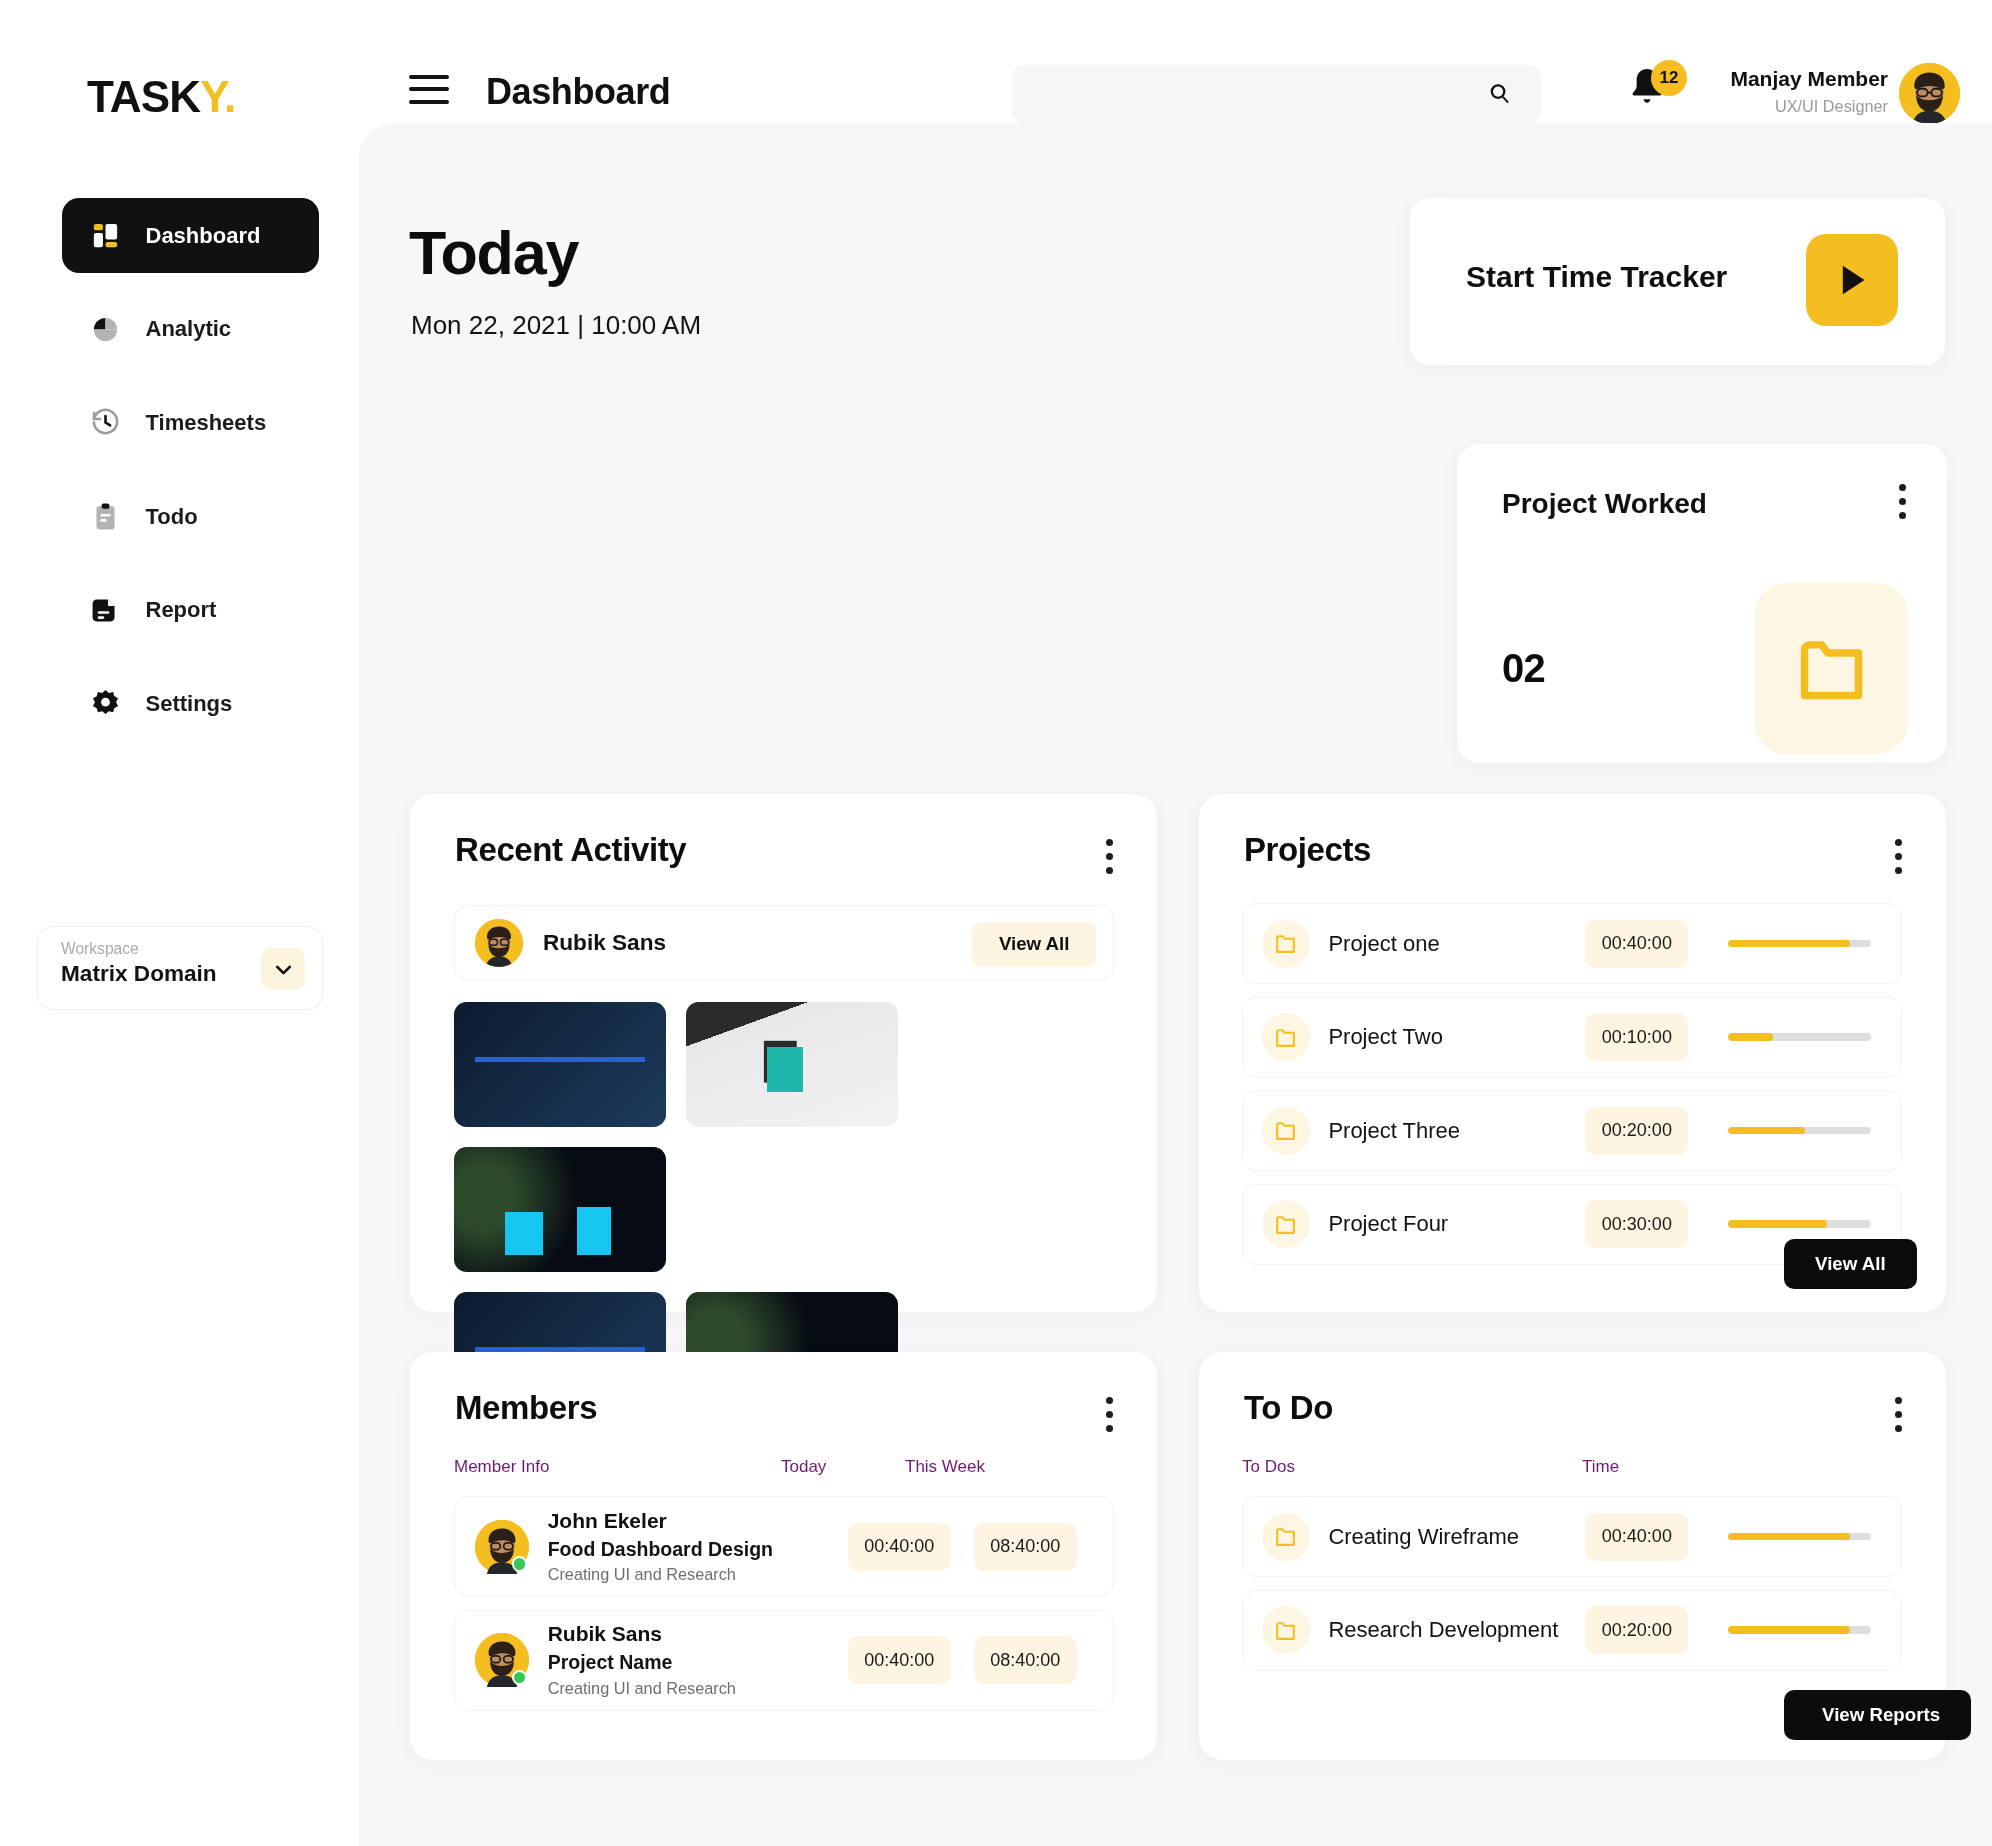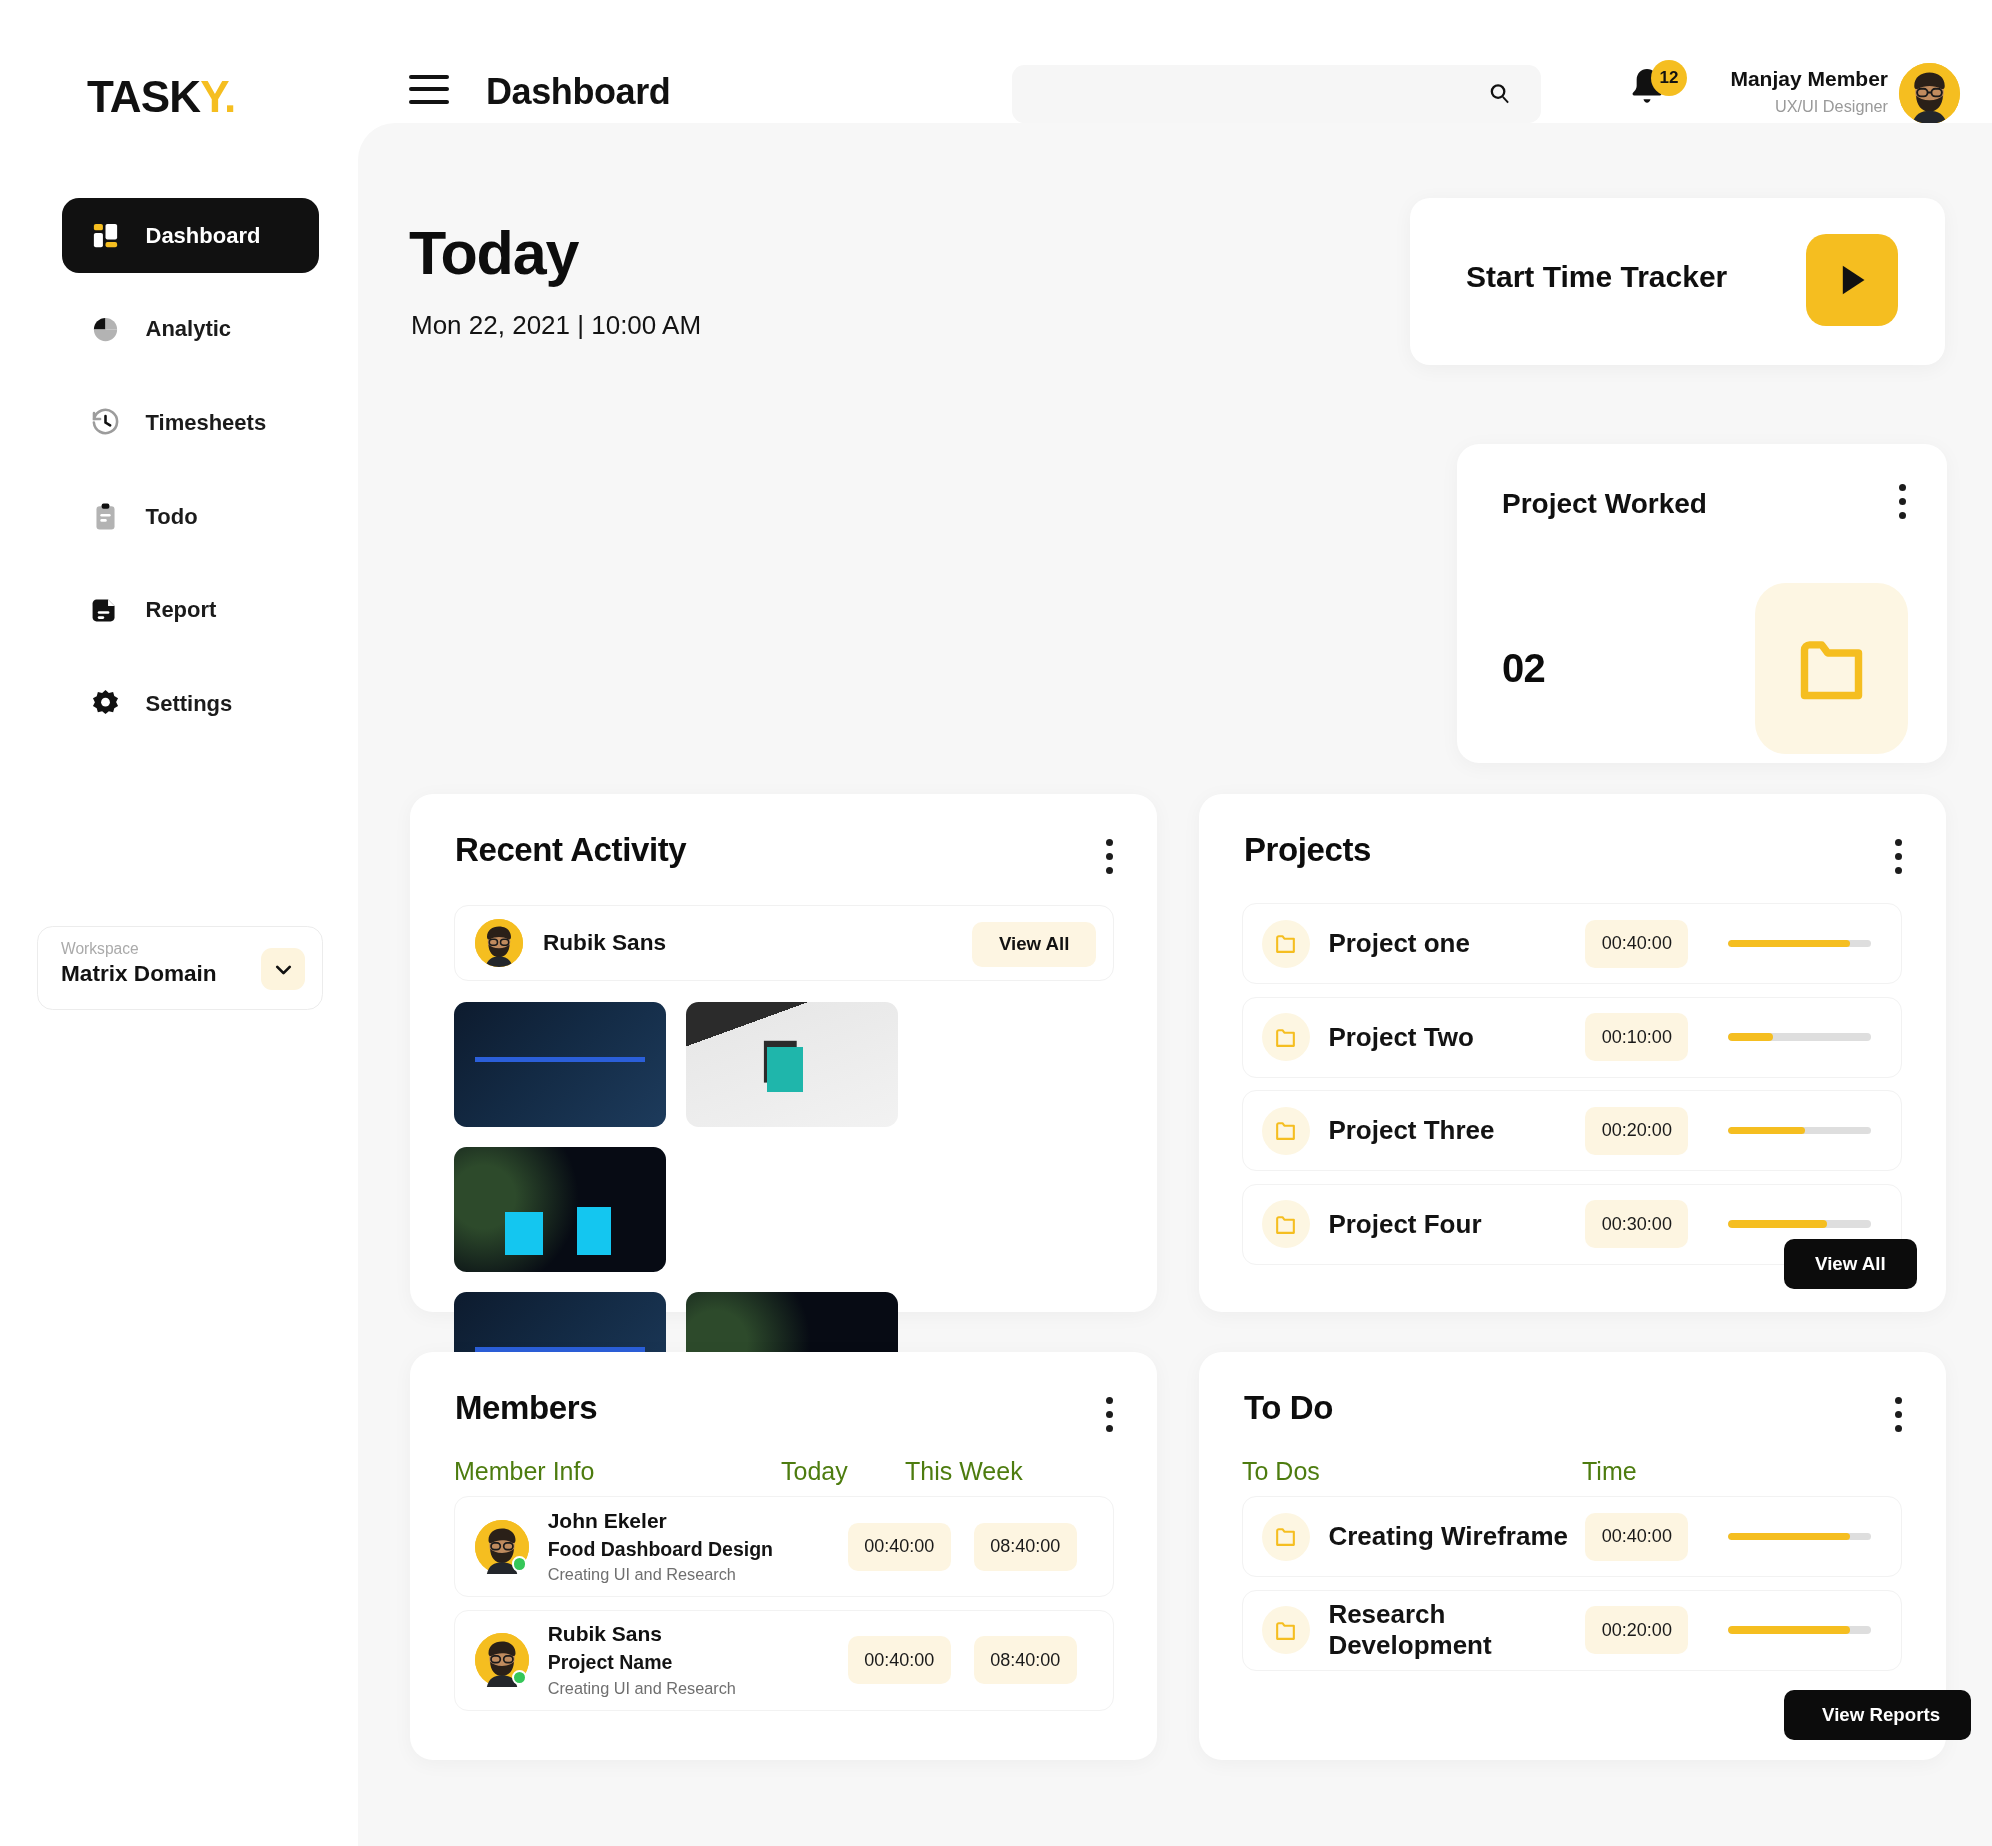--- a/index.html
+++ b/index.html
@@ -93,28 +93,28 @@
   .th-light { background:linear-gradient(160deg,#2b2b2b 0%,#2b2b2b 22%,#e8e8e8 22%,#f2f2f2 100%); }
   .th-light::after { content:""; position:absolute; left:38%; top:36%; width:36px; height:45px; background:#1fb6ab; box-shadow:-4.7px -7.8px 0 -1.6px #2b2b2b; }
   .th-dark { background:radial-gradient(circle at 14% 40%, #2d4a2b 0 16%, #070b14 48%); }
   .th-dark::after { content:""; position:absolute; left:24%; top:52%; width:18%; height:34%; background:#14c6f0; }
   .th-dark::before { content:""; position:absolute; left:58%; top:48%; width:16%; height:38%; background:#14c6f0; }
 
   
   .list { position:absolute; left:454px; width:660px; }
   .row { height:81px; background:#ffffff; border:1.6px solid #f2f2f2; border-radius:14px; display:flex; align-items:center; margin-bottom:12.5px; }
   .row-ico { width:48px; height:48px; border-radius:50%; background:#fdf6e2; display:flex; align-items:center; justify-content:center; margin-left:18.7px; flex:0 0 48px; }
-  .row-name { font-size:26px; font-weight:700; color:#131313; margin-left:18.7px; width:257px; }
+  .row-name { font-size:22px; font-weight:400; color:#131313; margin-left:18.7px; width:257px; }
   .time-chip { width:103px; height:48px; background:#fdf5e1; border-radius:10px; display:flex; align-items:center; justify-content:center; font-size:18px; color:#1a1a1a; flex:0 0 103px; }
   .bar { flex:1; height:7.8px; background:#dedede; border-radius:4.7px; margin:0 30px 0 40px; position:relative; overflow:hidden; }
   .bar > span { position:absolute; left:0; top:0; height:7.8px; background:#F5BE20; border-radius:4.7px; }
   .btn-dark { position:absolute; height:50px; padding:0 31px; background:#0c0c0c; color:#ffffff; border:none; border-radius:10px; font-size:18.7px; font-weight:600; cursor:pointer; font-family:"Liberation Sans", sans-serif; }
 
   
-  .thead { position:absolute; font-size:25px; color:#4d7c0f; }
+  .thead { position:absolute; font-size:17px; color:#701a75; }
 
   
   .mrow { height:101px; background:#ffffff; border:1.6px solid #f2f2f2; border-radius:14px; display:flex; align-items:center; margin-bottom:12.5px; }
   .mav { width:54px; height:54px; border-radius:50%; background:#F5BE20; margin-left:20px; position:relative; flex:0 0 54px; overflow:visible; }
   .mav .dot { position:absolute; right:1.6px; bottom:1.6px; width:15.6px; height:15.6px; border-radius:50%; background:#35c759; border:2.3px solid #fff; }
   .minfo { margin-left:18.7px; width:300px; }
   .mname { font-size:21px; font-weight:700; color:#101010; }
   .mproj { font-size:19.5px; font-weight:700; color:#141414; margin-top:4.7px; }
   .mdesc { font-size:16.3px; color:#6f6f6f; margin-top:4.7px; }
   .mchip { width:103px; height:48px; background:#fdf5e1; border-radius:10px; display:flex; align-items:center; justify-content:center; font-size:18px; color:#1a1a1a; flex:0 0 103px; margin-right:23px; }

